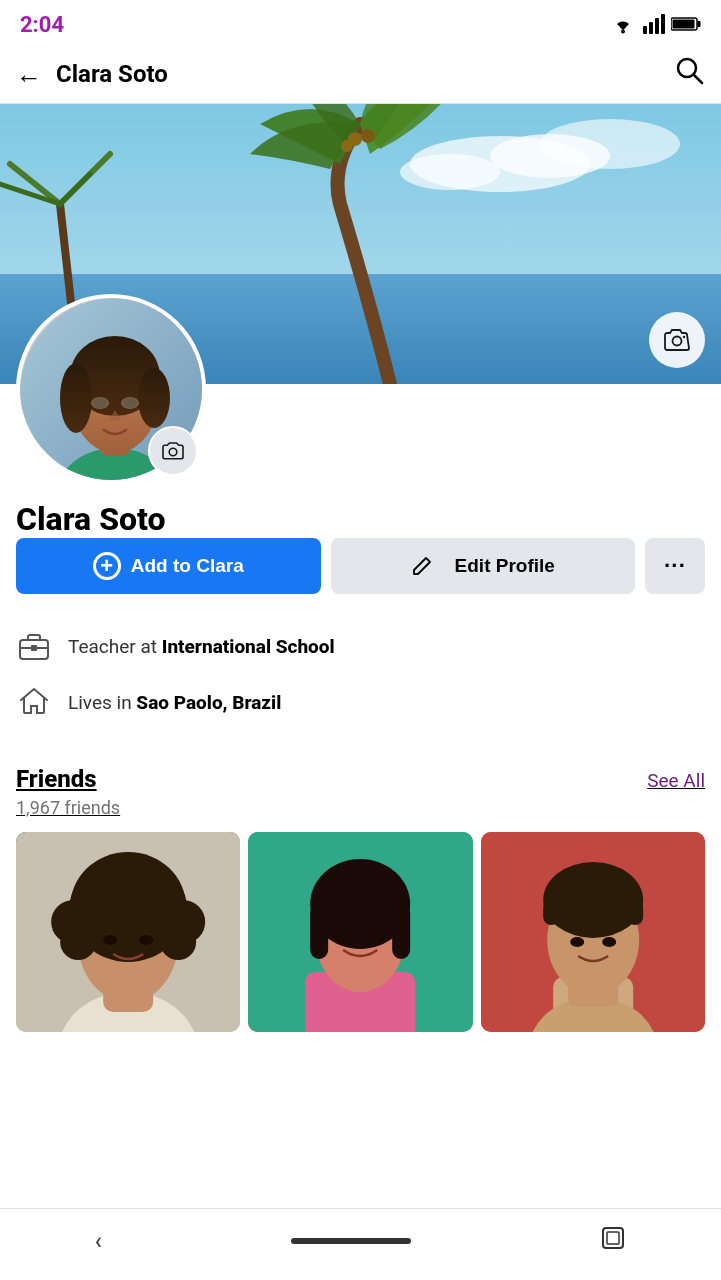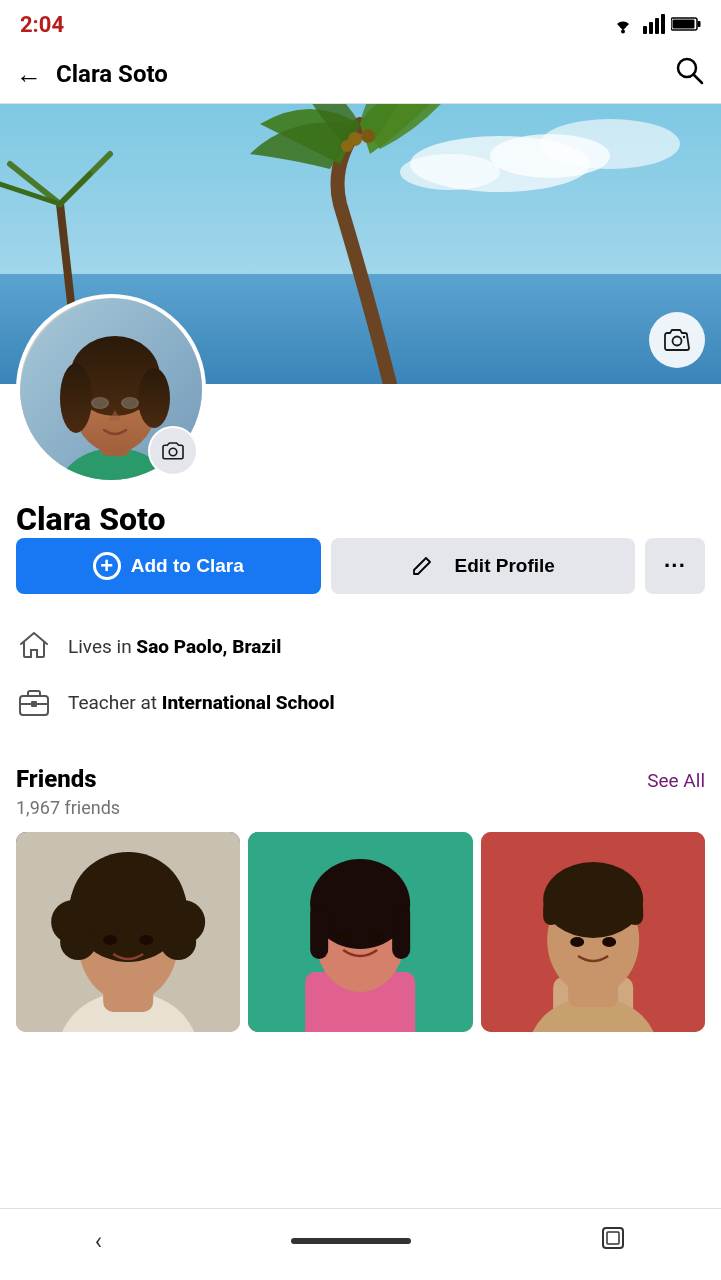--- a/index.html
+++ b/index.html
@@ -17,21 +17,21 @@
       display: flex;
       justify-content: space-between;
       align-items: center;
       padding: 8px 20px 4px;
       background: #fff;
       height: 44px;
     }
     .status-time {
       font-size: 22px;
       font-weight: 700;
-      color: #b91c1c;
+      color: #a21caf;
     }
     .status-icons {
       display: flex;
       align-items: center;
       gap: 6px;
     }
     .status-icons svg {
       fill: #000;
     }
 
@@ -230,20 +230,21 @@
     }
     .info-text strong {
       font-weight: 800;
       color: #000;
     }
 
     
     .friends-section {
       padding: 0 16px;
       margin-bottom: 16px;
+      text-decoration: underline;
     }
     .friends-header {
       display: flex;
       justify-content: space-between;
       align-items: baseline;
       margin-bottom: 4px;
     }
     .friends-title {
       font-size: 24px;
       font-weight: 800;
@@ -476,36 +477,36 @@
     <button class="btn-more">
       <span>···</span>
     </button>
   </div>
 </div>
 
 <div class="info-section">
   <div class="info-item">
     <div class="info-icon">
       <svg width="32" height="32" viewBox="0 0 32 32">
-        <path d="M3 14L16 3l13 11" stroke="#555" stroke-width="2" fill="none" stroke-linecap="round"></path>
-        <path d="M6 12v14a1 1 0 001 1h6v-7h6v7h6a1 1 0 001-1V12" stroke="#555" stroke-width="2" fill="none" stroke-linecap="round"></path>
-      </svg>
-    </div>
-    <p class="info-text">Lives in <strong>Sao Paolo, Brazil</strong></p>
-  </div>
-  <div class="info-item">
-    <div class="info-icon">
-      <svg width="32" height="32" viewBox="0 0 32 32">
         <rect x="2" y="10" width="28" height="19" rx="3" stroke="#555" stroke-width="2" fill="none"></rect>
         <path d="M10 10V7a2 2 0 012-2h8a2 2 0 012 2v3" stroke="#555" stroke-width="2" fill="none"></path>
         <line x1="2" y1="18" x2="30" y2="18" stroke="#555" stroke-width="2"></line>
         <rect x="13" y="15" width="6" height="6" rx="1" fill="#555"></rect>
       </svg>
     </div>
     <p class="info-text">Teacher at <strong>International School</strong></p>
+  </div>
+  <div class="info-item">
+    <div class="info-icon">
+      <svg width="32" height="32" viewBox="0 0 32 32">
+        <path d="M3 14L16 3l13 11" stroke="#555" stroke-width="2" fill="none" stroke-linecap="round"></path>
+        <path d="M6 12v14a1 1 0 001 1h6v-7h6v7h6a1 1 0 001-1V12" stroke="#555" stroke-width="2" fill="none" stroke-linecap="round"></path>
+      </svg>
+    </div>
+    <p class="info-text">Lives in <strong>Sao Paolo, Brazil</strong></p>
   </div>
 </div>
 
 <div class="friends-section">
   <div class="friends-header">
     <span class="friends-title">Friends</span>
     <span class="friends-see-all">See All</span>
   </div>
   <p class="friends-count">1,967 friends</p>
   <div class="friends-grid">

